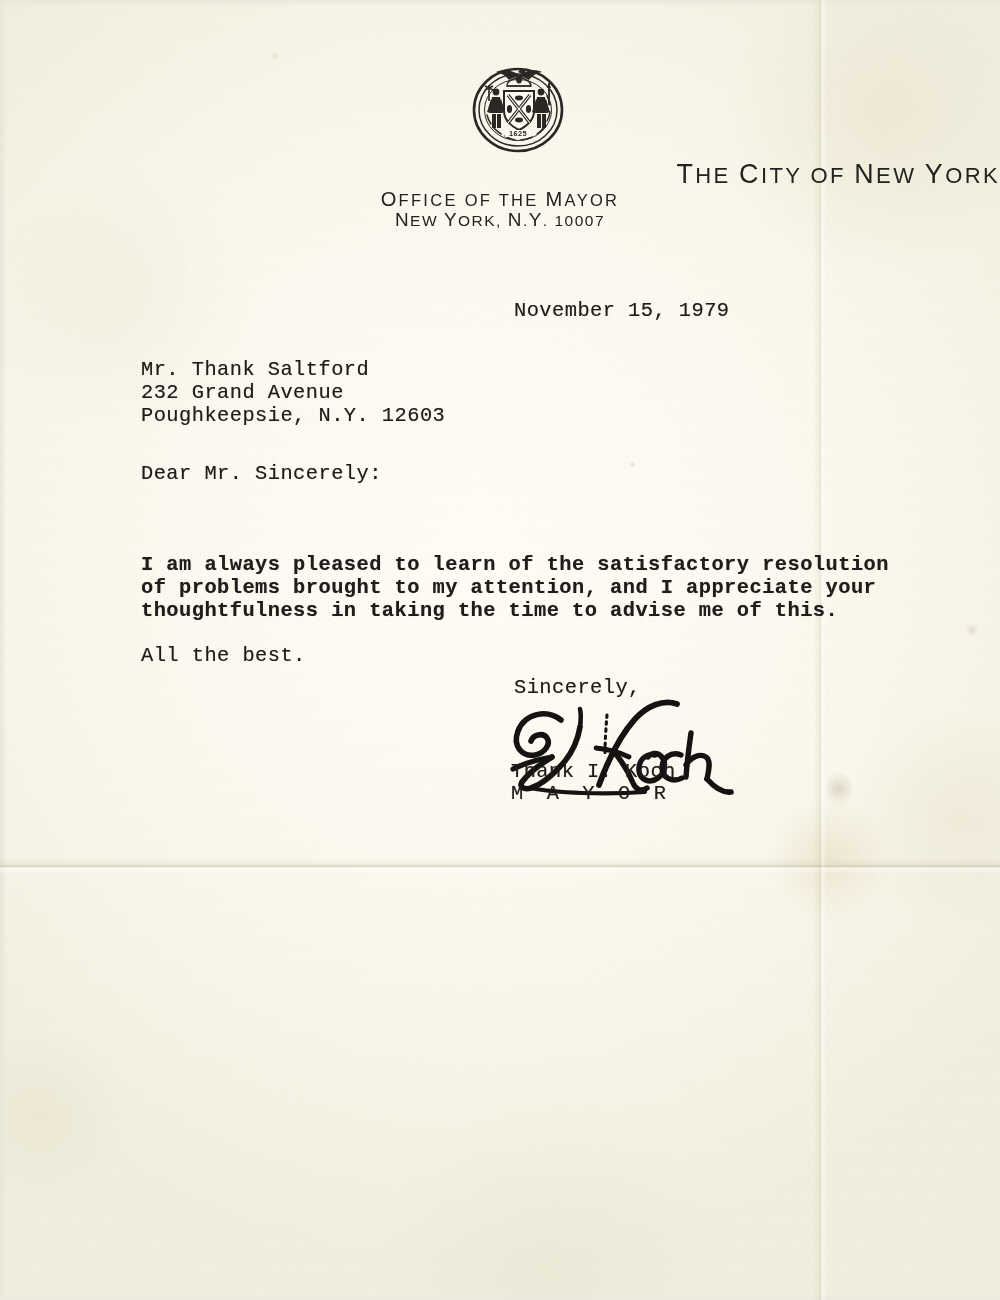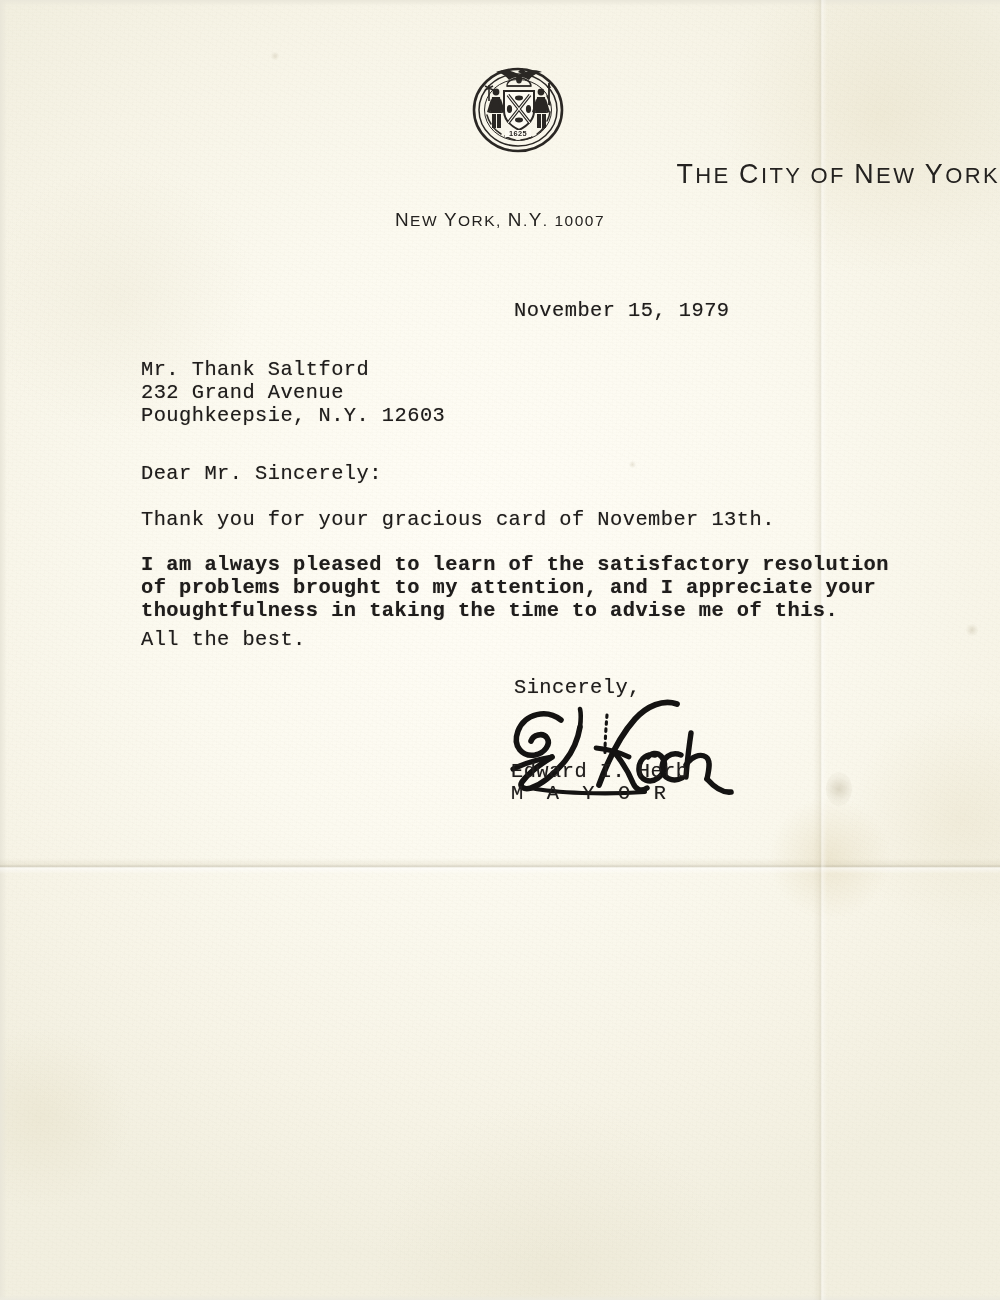--- a/index.html
+++ b/index.html
@@ -106,21 +106,21 @@
     line-height: 23px;
     color: #1f1d1c;
     white-space: pre;
     text-shadow: 0 0 0.7px rgba(40,36,32,0.50);
   }
   #date-line      { left: 514px; top: 299px; font-family: Liberation Mono, monospace; }
   #address-block  { left: 141px; top: 358px; }
   #salutation     { left: 141px; top: 462px; }
   #paragraph-1    { left: 141px; top: 508px; }
   #paragraph-2    { left: 141px; top: 553px; font-weight: bold; }
-  #closing-note   { left: 141px; top: 628px; }
+  #closing-note   { left: 141px; top: 644px; }
   #complimentary-close { left: 514px; top: 676px; }
   #signer-name    { left: 511px; top: 760px; }
   #signer-title   { left: 511px; top: 782px; letter-spacing: 5.6px; }
 
   .signature {
     position: absolute;
     left: 495px; top: 693px;
     width: 245px; height: 105px;
     pointer-events: none;
   }
@@ -199,33 +199,35 @@
     <path d="M82 26 l0 22" stroke="#2a2724" stroke-width="1.8"></path>
     <path d="M82 26 l-2 5 h4 z" fill="#2a2724"></path>
 
     <rect x="38" y="73" width="26" height="7" fill="#fdfbf3"></rect>
     <text x="51" y="79.4" font-family="'Liberation Sans', sans-serif" font-size="7.4" font-weight="bold" fill="#2a2724" text-anchor="middle" letter-spacing="0.4">1625</text>
   </svg>
 
   <div class="letterhead lh-1">
     <span class="cap">T</span>HE <span class="cap">C</span>ITY OF <span class="cap">N</span>EW <span class="cap">Y</span>ORK
   </div>
+  <div class="letterhead lh-2">
+    <span class="cap">O</span>FFICE OF THE <span class="cap">M</span>AYOR
+  </div>
   <div class="letterhead lh-3">
     <span class="cap">N</span>EW <span class="cap">Y</span>ORK, <span class="cap">N</span>.<span class="cap">Y</span>. 10007
   </div>
 
   <div class="tw" id="date-line">November 15, 1979</div>
 
   <div class="tw" id="address-block"><span>Mr. Thank Saltford</span>
 <span>232 Grand Avenue</span>
 <span>Poughkeepsie, N.Y. 12603</span></div>
 
   <div class="tw" id="salutation">Dear Mr. Sincerely:</div>
 
-  <div class="tw" id="paragraph-1">Thank you for your gracious card of November 13th.</div>
 
   <div class="tw" id="paragraph-2"><span>I am always pleased to learn of the satisfactory resolution</span>
 <span>of problems brought to my attention, and I appreciate your</span>
 <span>thoughtfulness in taking the time to advise me of this.</span></div>
 
   <div class="tw" id="closing-note">All the best.</div>
 
   <div class="tw" id="complimentary-close">Sincerely,</div>
 
   <svg class="signature" viewBox="0 0 245 105">
@@ -248,16 +250,16 @@
       <path d="M186 62 C176 58 167 65 167 75 C167 85 178 90 187 85" stroke-width="5.4"></path>
 
       <path d="M196 40 C194 54 192 70 191 84" stroke-width="5.4"></path>
       <path d="M191 72 C196 64 205 60 211 64 C216 67 214 77 212 86" stroke-width="5.4"></path>
 
       <path d="M212 86 C220 95 228 100 236 99" stroke-width="5.6"></path>
       <path d="M36 95 C60 100 110 102 150 99" stroke-width="4.2"></path>
     </g>
   </svg>
 
-  <div class="tw" id="signer-name">Edward I. Herb</div>
+  <div class="tw" id="signer-name">Thank I. Koch</div>
   <div class="tw" id="signer-title">M A Y O R</div>
 
 </div>
 
 </body></html>

